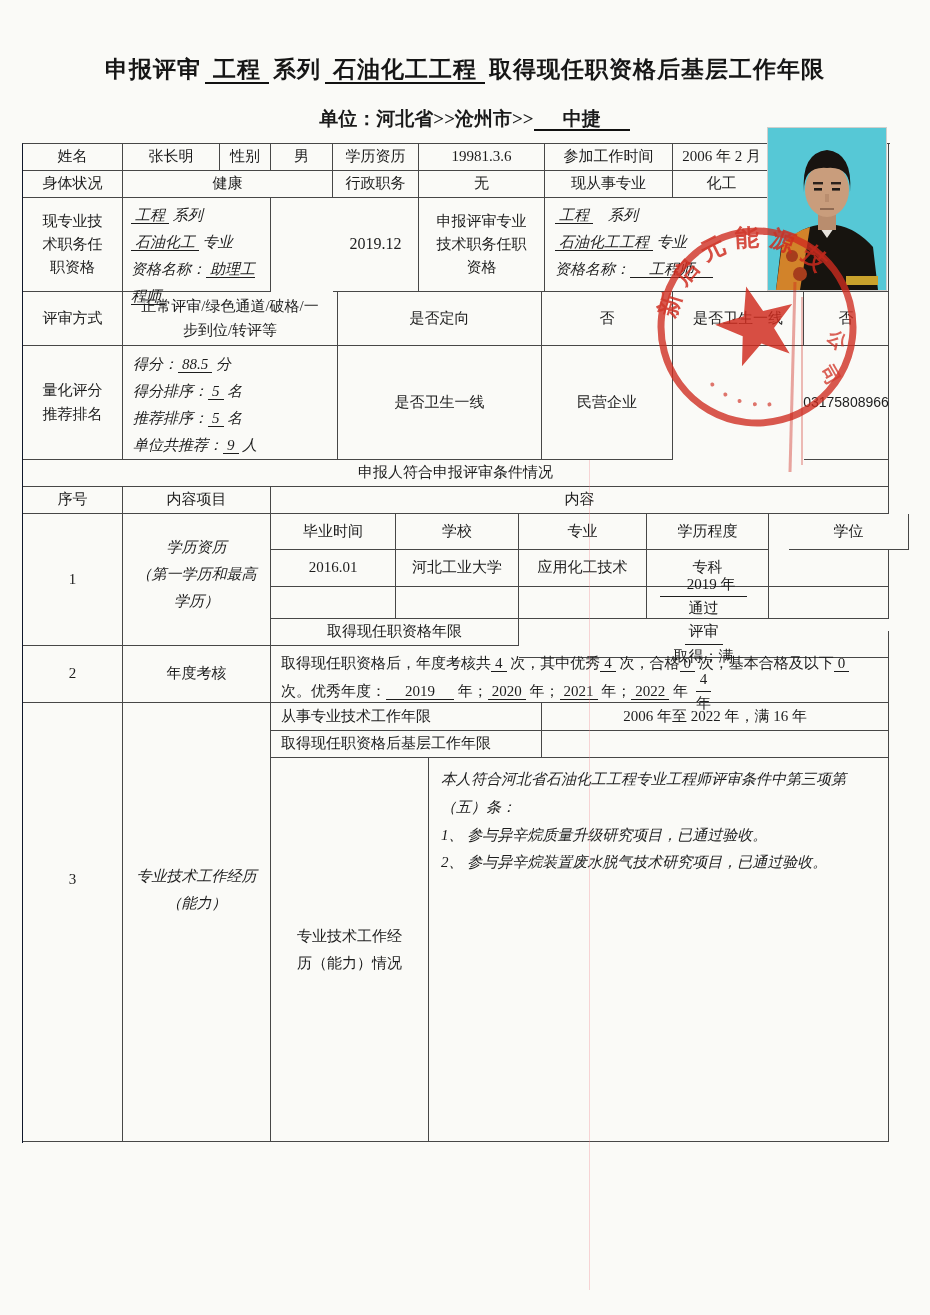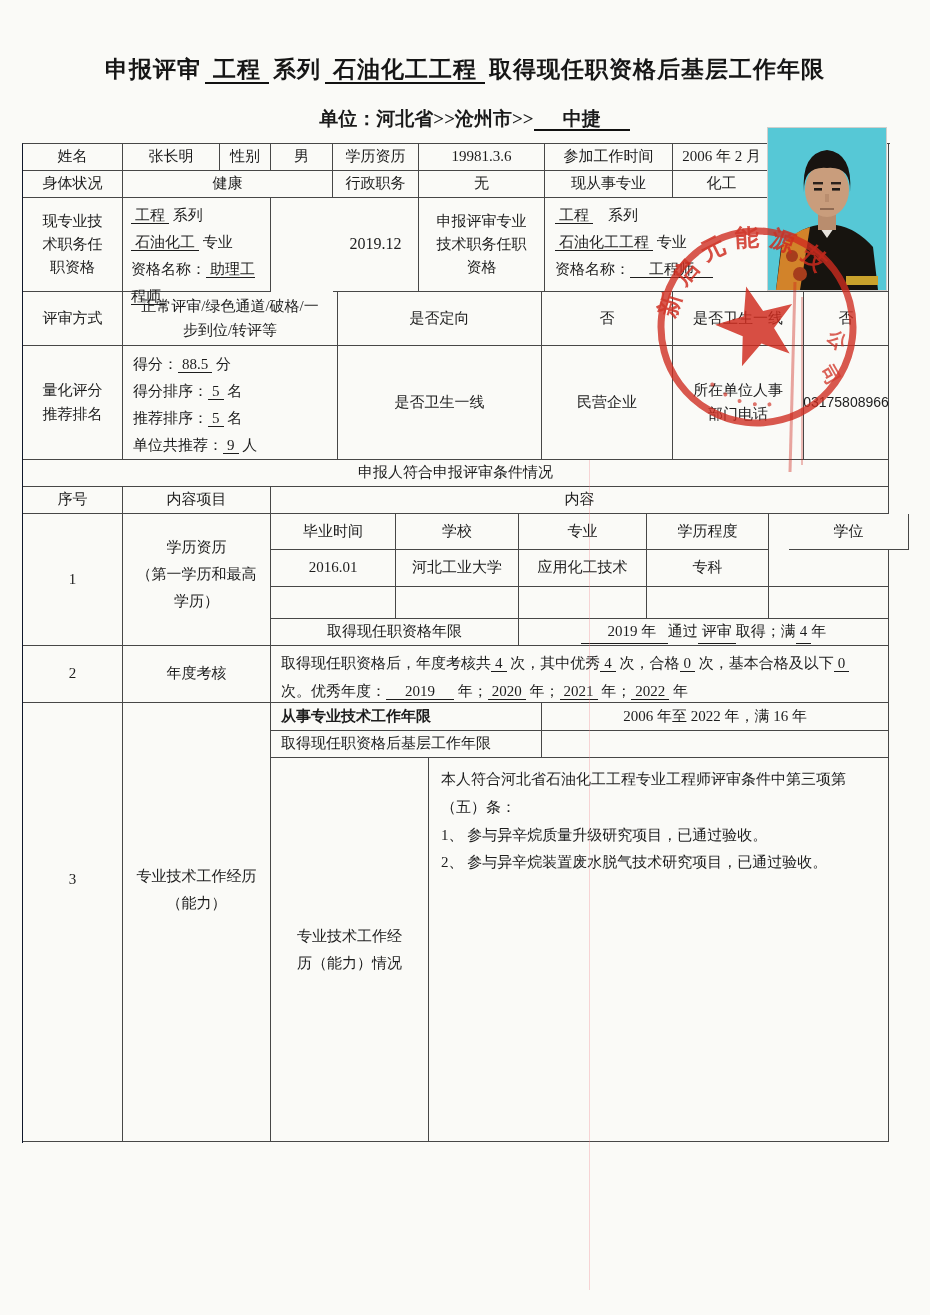--- a/index.html
+++ b/index.html
@@ -10,21 +10,21 @@
          font-size:23px;font-weight:bold;letter-spacing:1px;color:#161616;}
   .title .u{border-bottom:2px solid #111;padding:0 8px;margin:0 4px;}
   .subtitle{position:absolute;left:0;top:106px;width:930px;text-align:center;
             font-size:19px;font-weight:bold;color:#1a1a1a;}
   .subtitle .u{border-bottom:2px solid #111;padding:0 10px;}
   .tbl{position:absolute;left:22px;top:143px;width:867px;height:999px;
        border-top:1px solid #474747;border-left:1px solid #0f172a;}
   .c{position:absolute;box-sizing:border-box;border-right:1px solid #474747;border-bottom:1px solid #474747;
      display:flex;align-items:center;justify-content:center;text-align:center;
      padding:2px 4px;font-size:15px;line-height:1.55;}
-  .blk{display:block;text-align:left;}
+  .blk{display:block;text-align:left;font-style:italic;}
   .l{justify-content:flex-start;text-align:left;}
   .u{border-bottom:1.4px solid #1d1d1d;padding:0 4px;}
   .line{line-height:1.8;}
   .sans{font-family:"Liberation Sans","DejaVu Sans",sans-serif;}
   .photo{position:absolute;left:768px;top:128px;width:118px;height:162px;z-index:2;
          box-shadow:0 0 0 1px #cfcfcc;}
   .seal{position:absolute;left:645px;top:215px;width:224px;height:224px;z-index:3;
         transform:rotate(-15deg);opacity:0.92;pointer-events:none;}
   .smear{position:absolute;z-index:3;pointer-events:none;}
   .scanline{position:absolute;left:589px;top:460px;width:1px;height:830px;
@@ -82,21 +82,20 @@
 
     <div class="c" style="left:0;top:202px;width:100px;height:114px;padding:2px 13px;">量化评分推荐排名</div>
     <div class="c blk" style="left:100px;top:202px;width:215px;height:114px;padding:5px 10px;">
       <div class="line"><span>得分：</span><span class="u">88.5</span><span> 分</span></div>
       <div class="line"><span>得分排序：</span><span class="u">5</span><span> 名</span></div>
       <div class="line"><span>推荐排序：</span><span class="u">5</span><span> 名</span></div>
       <div class="line"><span>单位共推荐：</span><span class="u">9</span><span> 人</span></div>
     </div>
     <div class="c" style="left:315px;top:202px;width:204px;height:114px;">是否卫生一线</div>
     <div class="c" style="left:519px;top:202px;width:131px;height:114px;">民营企业</div>
-    <div class="c" style="left:650px;top:202px;width:131px;height:114px;padding:2px 16px;">所在单位人事部门电话</div>
     <div class="c sans" style="left:781px;top:202px;width:85px;height:114px;font-size:14px;padding:0;text-align:center;">03175808966</div>
 
     <div class="c" style="left:0;top:316px;width:866px;height:27px;">申报人符合申报评审条件情况</div>
 
     <div class="c" style="left:0;top:343px;width:100px;height:27px;">序号</div>
     <div class="c" style="left:100px;top:343px;width:148px;height:27px;">内容项目</div>
     <div class="c" style="left:248px;top:343px;width:618px;height:27px;">内容</div>
 
     <div class="c" style="left:0;top:370px;width:100px;height:132px;">1</div>
     <div class="c blk" style="left:100px;top:370px;width:148px;height:132px;padding:20px 12px;text-align:center;">
@@ -112,39 +111,39 @@
     <div class="c" style="left:373px;top:406px;width:123px;height:37px;">河北工业大学</div>
     <div class="c" style="left:496px;top:406px;width:128px;height:37px;">应用化工技术</div>
     <div class="c" style="left:624px;top:406px;width:122px;height:37px;">专科</div>
     <div class="c" style="left:746px;top:406px;width:120px;height:37px;"></div>
     <div class="c" style="left:248px;top:443px;width:125px;height:32px;"></div>
     <div class="c" style="left:373px;top:443px;width:123px;height:32px;"></div>
     <div class="c" style="left:496px;top:443px;width:128px;height:32px;"></div>
     <div class="c" style="left:624px;top:443px;width:122px;height:32px;"></div>
     <div class="c" style="left:746px;top:443px;width:120px;height:32px;"></div>
     <div class="c" style="left:248px;top:475px;width:248px;height:27px;">取得现任职资格年限</div>
-    <div class="c" style="left:496px;top:475px;width:370px;height:27px;">
+    <div class="c" style="left:496px;top:487px;width:370px;height:27px;flex-direction:column;">
         <span class="u">　2019 年　</span>
         <span> 通过 </span>
         <span class="u">评审</span>
         <span> 取得；满</span>
         <span class="u">4</span>
         <span> 年</span>
       </div>
 
     <div class="c" style="left:0;top:502px;width:100px;height:57px;">2</div>
     <div class="c" style="left:100px;top:502px;width:148px;height:57px;">年度考核</div>
     <div class="c l" style="left:248px;top:502px;width:618px;height:57px;padding:4px 10px;line-height:1.85;display:block;"><span>取得现任职资格后，年度考核共</span><span class="u">4</span><span> 次，其中优秀</span><span class="u">4</span><span> 次，合格</span><span class="u">0</span><span> 次，基本合格及以下</span><span class="u">0</span><span> 次。优秀年度：</span><span class="u">　2019　</span><span> 年；</span><span class="u">2020</span><span> 年；</span><span class="u">2021</span><span> 年；</span><span class="u">2022</span><span> 年</span></div>
 
     <div class="c" style="left:0;top:559px;width:100px;height:439px;align-items:flex-start;padding-top:165px;">3</div>
     <div class="c blk" style="left:100px;top:559px;width:148px;height:439px;padding:160px 8px 0;text-align:center;">
       <div class="line">专业技术工作经历</div>
       <div class="line">（能力）</div>
     </div>
-    <div class="c l" style="left:248px;top:559px;width:271px;height:28px;padding-left:10px;font-weight:bold;">从事专业技术工作年限</div>
+    <div class="c l" style="left:248px;top:559px;width:271px;height:28px;padding-left:10px;">从事专业技术工作年限</div>
     <div class="c" style="left:519px;top:559px;width:347px;height:28px;">2006 年至 2022 年，满 16 年</div>
     <div class="c l" style="left:248px;top:587px;width:271px;height:27px;padding-left:10px;">取得现任职资格后基层工作年限</div>
     <div class="c" style="left:519px;top:587px;width:347px;height:27px;"></div>
     <div class="c" style="left:248px;top:614px;width:158px;height:384px;padding:2px 20px;line-height:1.8;">专业技术工作经历（能力）情况</div>
     <div class="c blk" style="left:406px;top:614px;width:460px;height:384px;padding:8px 12px;">
       <div class="line" style="line-height:1.85;">本人符合河北省石油化工工程专业工程师评审条件中第三项第（五）条：</div>
       <div class="line" style="line-height:1.85;">1、 参与异辛烷质量升级研究项目，已通过验收。</div>
       <div class="line" style="line-height:1.85;">2、 参与异辛烷装置废水脱气技术研究项目，已通过验收。</div>
     </div>
   </div>

